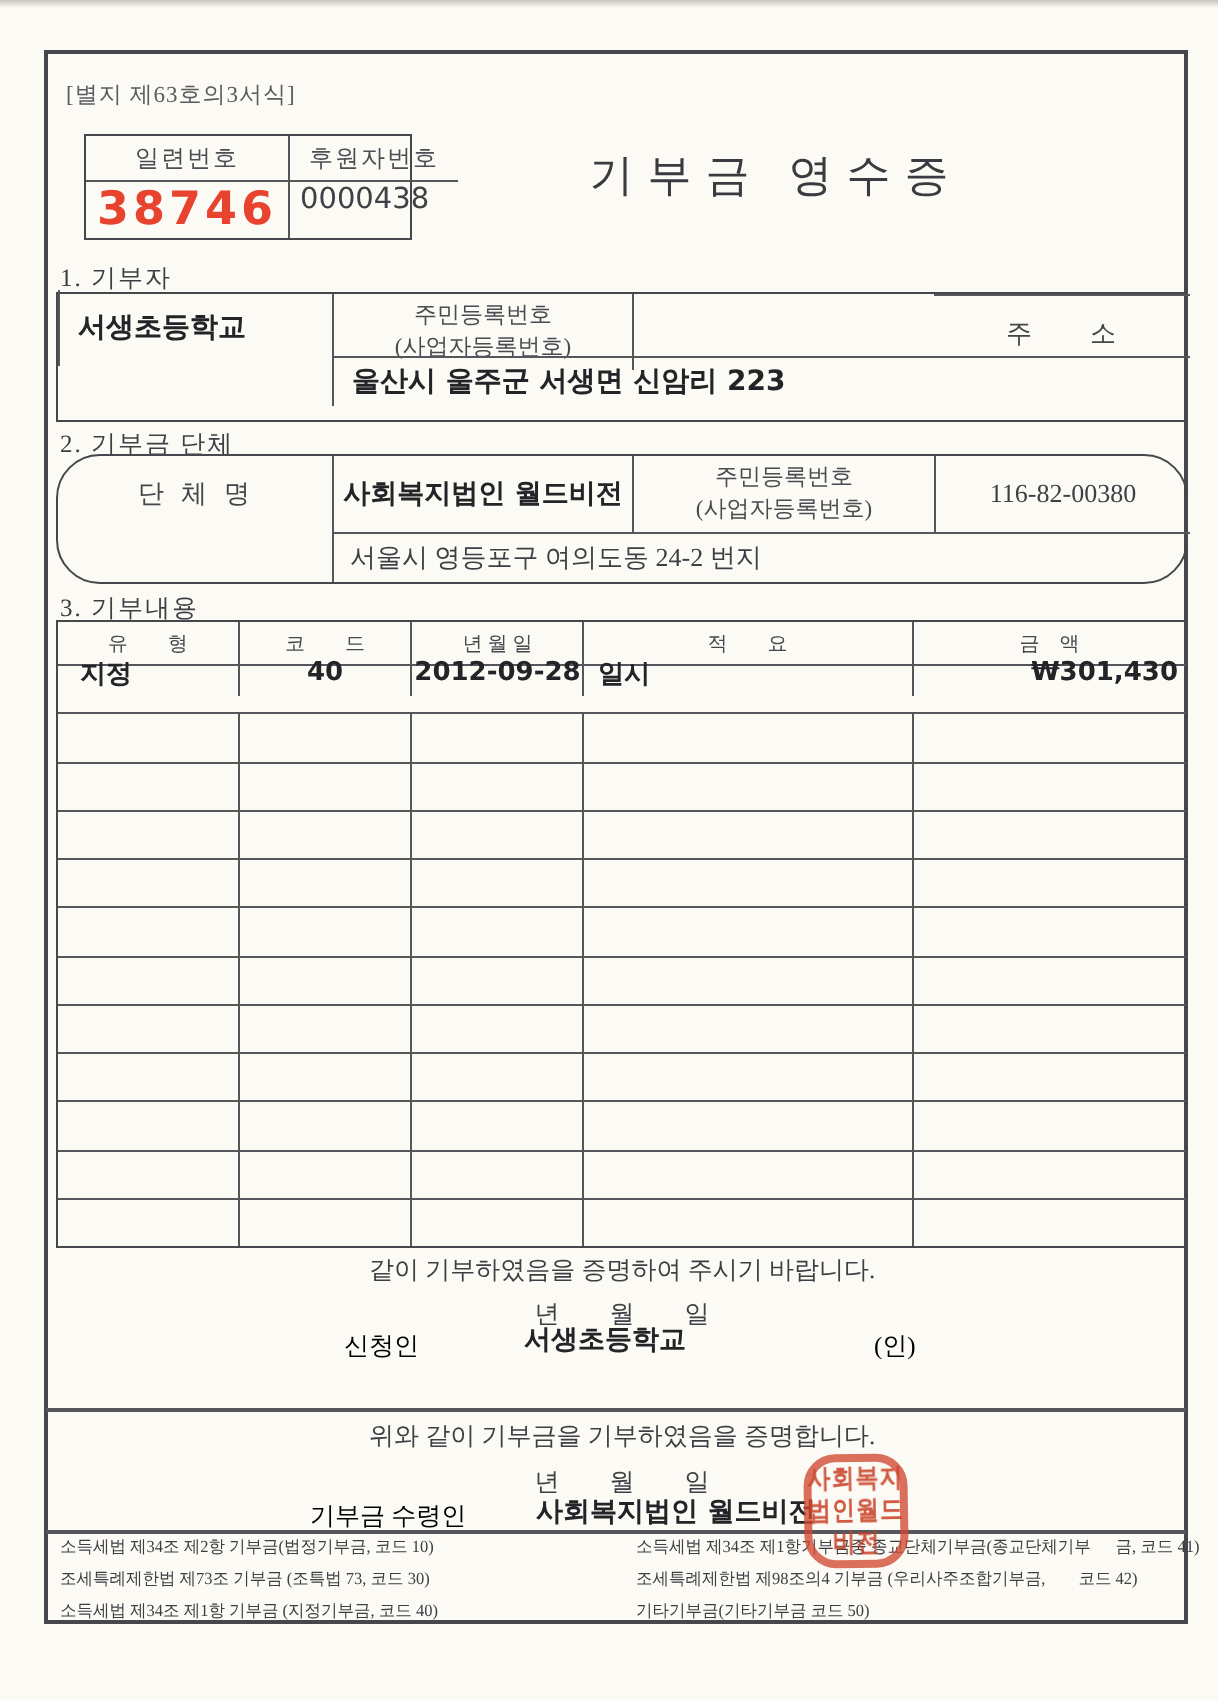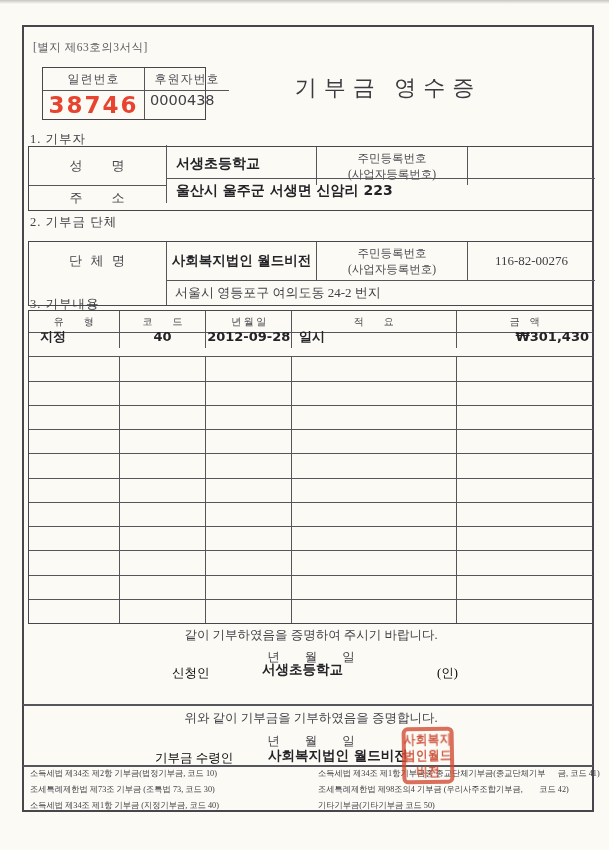--- a/index.html
+++ b/index.html
@@ -74,21 +74,21 @@
   .s3cell.filled{font-family:"DejaVu Sans",sans-serif;font-weight:700;
     color:var(--value-ink);transform:translateY(-8px);}
 
   .center-line{position:absolute;left:28px;width:566px;text-align:center;font-size:12.5px;color:#3e3e44;}
   .abs-text{position:absolute;font-size:12.5px;color:#000000;white-space:nowrap;}
   .gothic-bold{font-family:"DejaVu Sans",sans-serif;font-weight:700;font-size:13.5px;color:var(--value-ink);}
   .divider{position:absolute;left:23px;width:570px;height:1.5px;background:var(--line);}
 
   
   .stamp{position:absolute;left:402px;top:727px;width:52px;height:57px;
-    border:4px solid rgba(209,73,48,.78);border-radius:6px;
+    border:4px solid rgba(209,73,48,.78);border-radius:16px;
     display:flex;flex-direction:column;justify-content:space-evenly;align-items:center;
     transform:rotate(-1deg);z-index:3;}
   .stamp-line{font-family:"DejaVu Sans",sans-serif;font-weight:700;font-size:11.5px;
     color:rgba(201,66,41,.88);letter-spacing:.5px;white-space:nowrap;
     transform:scaleY(1.15);filter:blur(.3px);}
 
   .footnote{position:absolute;font-size:8.5px;color:#3d3d43;white-space:pre;
     transform:scaleX(.97);transform-origin:left;}
 </style>
 </head>
@@ -104,40 +104,39 @@
     <div class="st-cell st-h">일련번호</div>
     <div class="st-cell st-h bl">후원자번호</div>
     <div class="st-cell serial-red">38746</div>
     <div class="st-cell sponsor-val bl">0000438</div>
   </div>
 
   <div class="title">기부금 영수증</div>
 
   <div class="sec-heading" style="left:30px;top:131px;">1. 기부자</div>
   <div class="info-table" style="top:146px;">
-    <div class="ic ic-label">성  명</div>
     <div class="ic ic-value-bold bl raised2">서생초등학교</div>
     <div class="ic ic-reg bl">
       <span>주민등록번호</span>
       <span>(사업자등록번호)</span>
     </div>
     <div class="ic bl"></div>
     <div class="ic ic-label bt">주  소</div>
     <div class="ic ic-value-bold bl bt span3 raised">울산시 울주군 서생면 신암리 223</div>
   </div>
 
   <div class="sec-heading" style="left:30px;top:214px;">2. 기부금 단체</div>
-  <div class="info-table" style="top:241px;">
+  <div class="info-table" style="top:227px;border-radius:22px;">
     <div class="ic ic-label">단 체 명</div>
     <div class="ic ic-value-bold bl" style="justify-content:center;padding-left:0;font-size:13.5px;">사회복지법인 월드비전</div>
     <div class="ic ic-reg bl">
       <span>주민등록번호</span>
       <span>(사업자등록번호)</span>
     </div>
-    <div class="ic ic-value-serif bl">116-82-00276</div>
+    <div class="ic ic-value-serif bl">116-82-00380</div>
     <div class="ic ic-value-serif bl bt span3" style="justify-content:flex-start;padding-left:8px;">서울시 영등포구 여의도동 24-2 번지</div>
   </div>
 
   <div class="sec-heading" style="left:30px;top:296px;">3. 기부내용</div>
   <div class="s3-table">
     <div class="s3head">
       <div class="s3hcell c0">유  형</div>
       <div class="s3hcell c1">코  드</div>
       <div class="s3hcell c2">년 월 일</div>
       <div class="s3hcell c3" style="padding-left:0;justify-content:center;">적  요</div>

